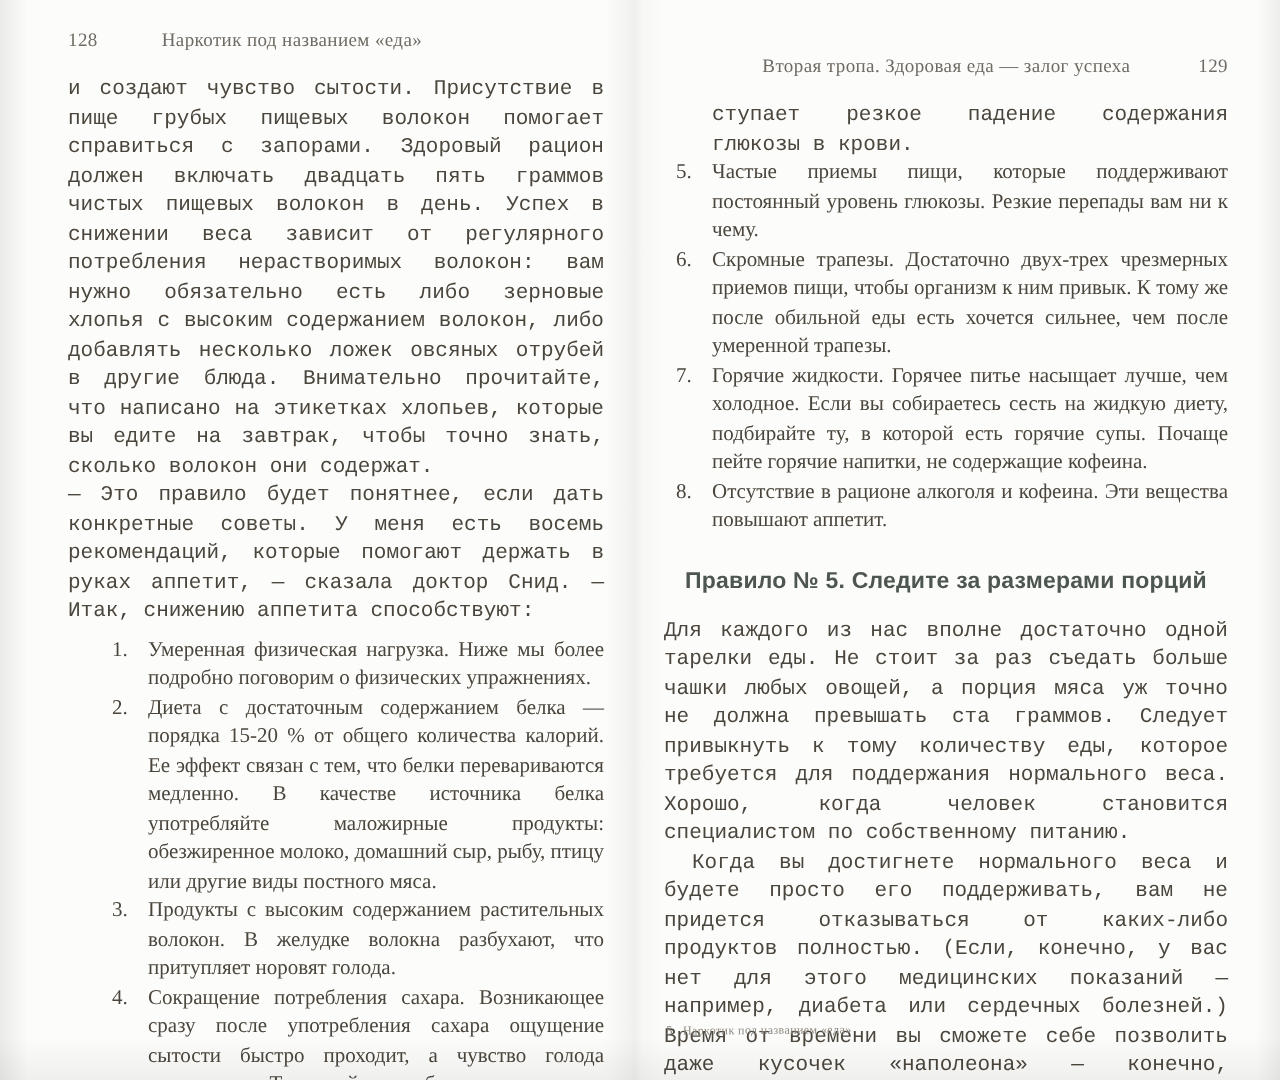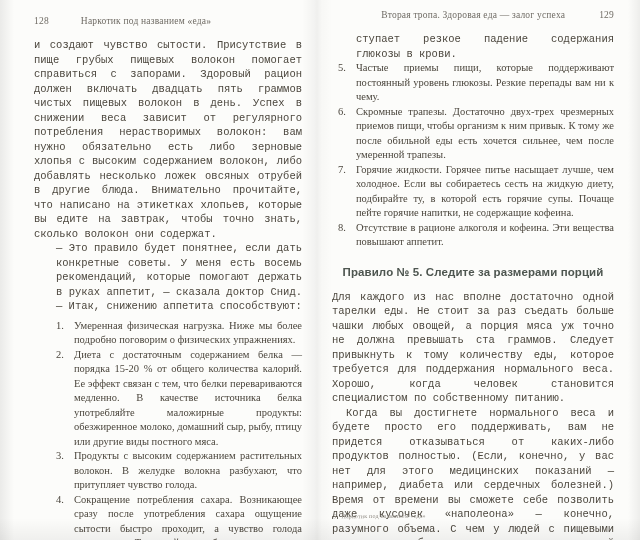--- a/index.html
+++ b/index.html
@@ -21,21 +21,21 @@
   .shade-bottom { left:0; bottom:0; width:100%; height:22px;
     background:linear-gradient(0deg, rgba(0,0,0,0.05), rgba(0,0,0,0)); }
   .gutter {
     position:absolute; left:302px; top:0; width:30px; height:100%; z-index:2;
     background:linear-gradient(90deg, rgba(0,0,0,0) 0%, rgba(0,0,0,0.035) 40%,
       rgba(0,0,0,0.05) 50%, rgba(0,0,0,0.02) 65%, rgba(0,0,0,0) 100%);
   }
 
   .page { box-sizing:border-box; height:540px; overflow:hidden; position:relative; z-index:1; }
   .page-left  { width:316px; padding:15px 14px 0 34px; }
-  .page-right { width:324px; padding:9px 26px 0 16px; }
+  .page-right { width:324px; padding:28px 26px 0 16px; }
 
   .running-head {
     display:flex; align-items:baseline;
     font-size:9.5px; line-height:12px; color:#6f6b64;
     margin-bottom:11px; letter-spacing:0.2px;
   }
   .page-left  .running-head .rt { margin-left:32px; }
   .page-right .running-head { justify-content:flex-end; }
   .page-right .running-head .rt { margin-right:34px; }
 
@@ -55,21 +55,21 @@
 
   ol.rules { list-style:none; margin:0; padding:0; }
   .page-left  ol.rules { margin-left:22px; }
   .page-right ol.rules { margin-left:6px; }
   ol.rules li { display:flex; }
   ol.rules .num { flex:0 0 13px; margin-right:5px; text-align:left; }
   ol.rules .txt { flex:1; }
 
   .continuation { margin-left:24px; }
   .para-indent { text-indent:14px; }
-  .lead-para { margin-bottom:5px;margin-left:22px; }
+  .lead-para { margin-bottom:5px; }
 
   .signature {
     position:absolute; left:17px; bottom:20px;
     font-size:6px; line-height:7px; color:#8d8880;
     letter-spacing:0.2px; transform:rotate(-0.4deg);
   }
   .signature .sig-num { margin-right:5px; font-size:6.5px; }
 </style>
 </head>
 <body>
@@ -98,21 +98,21 @@
           <span class="txt">Умеренная физическая нагрузка. Ниже мы более подробно поговорим о физических упражнениях.</span>
         </li>
 
         <li>
           <span class="num">2.</span>
           <span class="txt">Диета с достаточным содержанием белка — порядка 15-20 % от общего количества калорий. Ее эффект связан с тем, что белки перевариваются медленно. В качестве источника белка употребляйте маложирные продукты: обезжиренное молоко, домашний сыр, рыбу, птицу или другие виды постного мяса.</span>
         </li>
 
         <li>
           <span class="num">3.</span>
-          <span class="txt">Продукты с высоким содержанием растительных волокон. В желудке волокна разбухают, что притупляет чувство голода.</span>
+          <span class="txt">Продукты с высоким содержанием растительных волокон. В желудке волокна разбухают, что притупляет норовят голода.</span>
         </li>
 
         <li>
           <span class="num">4.</span>
           <span class="txt">Сокращение потребления сахара. Возникающее сразу после употребления сахара ощущение сытости быстро проходит, а чувство голода усиливается. Такое действие объясняется тем, что сахар повышает уровень инсулина, и через два часа на-</span>
         </li>
       </ol>
   </div>
 
   <div class="page page-right">

